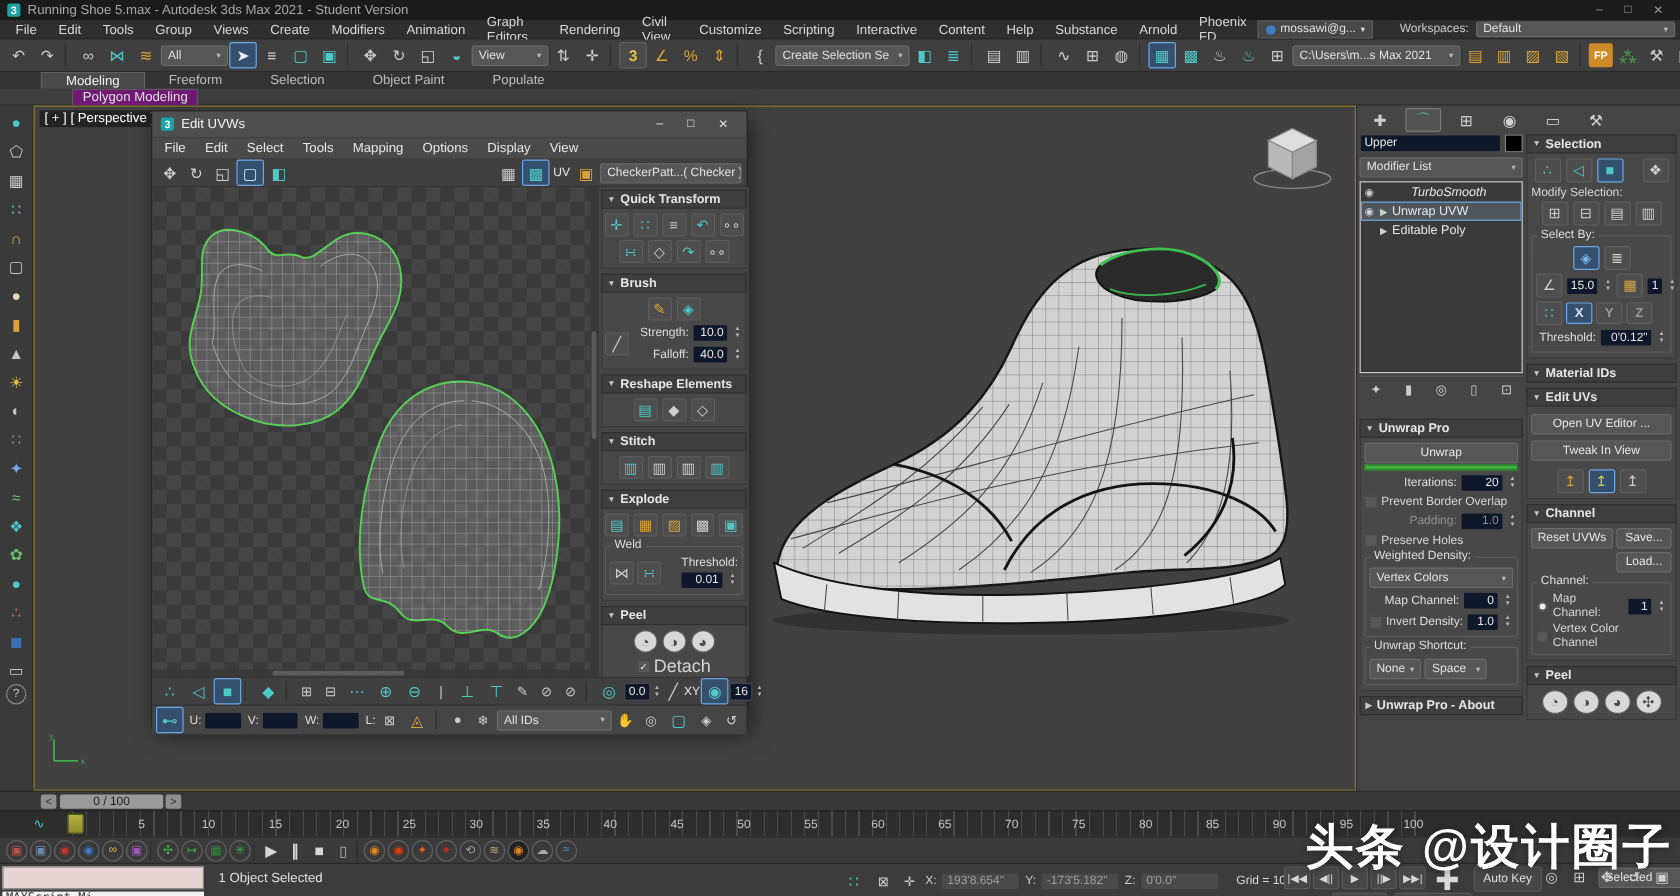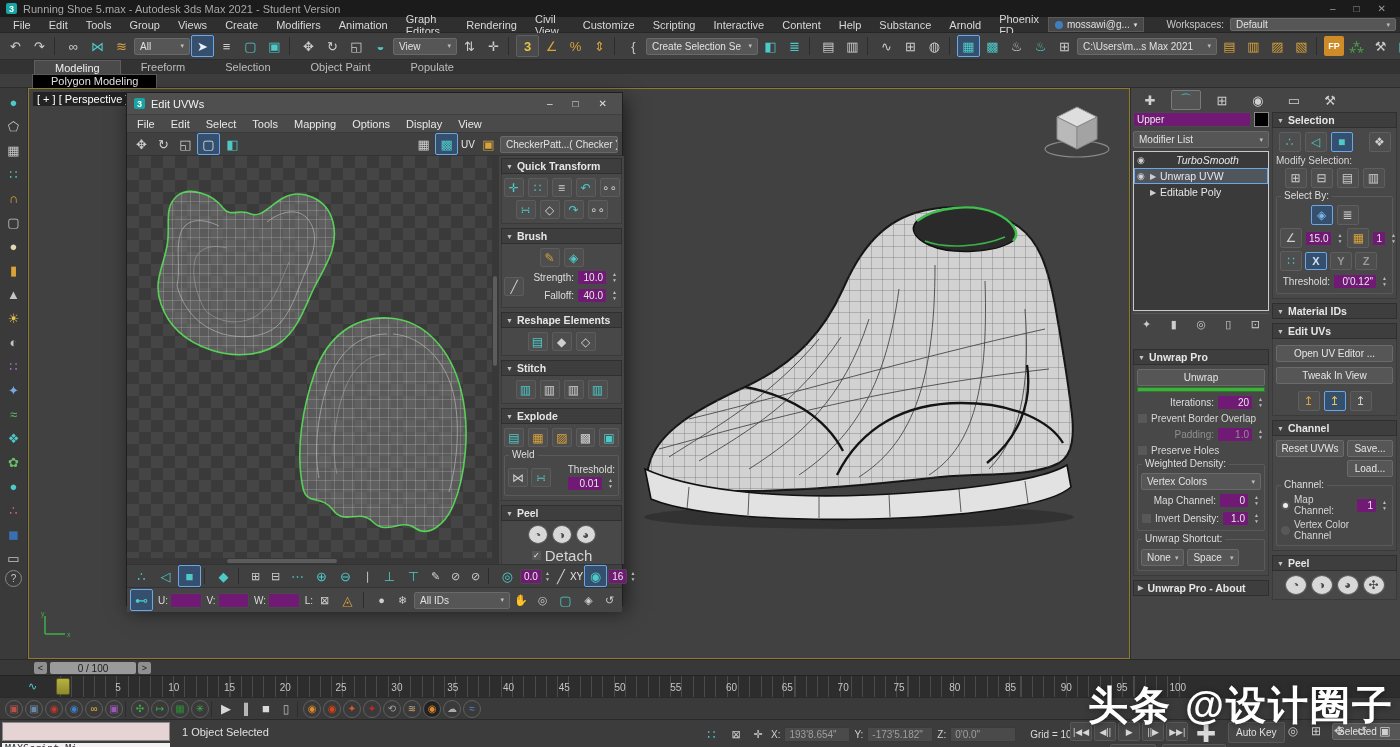--- a/index.html
+++ b/index.html
@@ -37,40 +37,40 @@
   .w56{width:56px}.w64{width:64px}.w112{width:112px}.w140{width:140px}.w96{width:96px}.w118{width:118px}
   .w110{width:110px}
 
   
   .ribbon{left:0;top:60px;width:1400px;height:14px;background:#333;display:flex;align-items:flex-end;
           padding-left:34px;box-sizing:border-box}
   .rtab{padding:0 20px;font-size:11px;color:#bdbdbd;height:14px;display:flex;align-items:center;box-sizing:border-box}
   .rtab.on{background:#4a4a4a;color:#f0f0f0;border:1px solid #5e5e5e;border-bottom:none}
   .ribsub{left:0;top:74px;width:1400px;height:14px;background:#3e3e3e;display:flex;align-items:center;
           box-sizing:border-box;border-bottom:1px solid #2c2c2c}
-  .ribsub .lbl{margin-left:32px;background:#000000;border:1px solid #5a5a5a;border-bottom:none;height:13px;
-          display:flex;align-items:center;padding:0 18px;font-size:11px;color:#e0e0e0}
+  .ribsub .lbl{margin-left:60px;background:#701a75;border:1px solid #5a5a5a;border-bottom:none;height:13px;
+          display:flex;align-items:center;padding:0 8px;font-size:11px;color:#e0e0e0}
 
   
   .rail{left:0;top:88px;width:28px;height:571px;background:#3a3a3a;border-right:1px solid #2d2d2d;
         display:flex;flex-direction:column;align-items:center;box-sizing:border-box;padding-top:2px}
   .rli{width:24px;height:24px;display:flex;align-items:center;justify-content:center;font-size:13px;color:#c5c5c5;flex:none}
   .viewport{left:28px;top:88px;width:1102px;height:571px;background:#414141;border:1px solid #8f7a2a;box-sizing:border-box}
   .vplabel{position:absolute;left:4px;top:3px;font-size:11px;color:#fff;background:rgba(0,0,0,.45);padding:1px 4px}
   .cmdpanel{left:1130px;top:88px;width:270px;height:571px;background:#454545;box-sizing:border-box;
             border-left:1px solid #2d2d2d;overflow:hidden}
 
   
   .cp-tabs{height:24px;display:flex;align-items:center;padding:0 4px;gap:6px}
   .cp-tab{width:30px;height:20px;display:flex;align-items:center;justify-content:center;font-size:13px;color:#cfcfcf;box-sizing:border-box}
   .cp-tab.on{border:1px solid #7a7a7a;background:#535353;border-radius:2px;color:#4ec9c9}
   .cp-cols{display:flex;padding:0 2px;gap:3px}
   .cp-left{width:136px;flex:none}
   .cp-right{width:125px;flex:none}
-  .fld{height:15px;background:#701a75;border:1px solid #494949;border-radius:2px;color:#e8e8e8;font-size:10px;
+  .fld{height:15px;background:#0f172a;border:1px solid #494949;border-radius:2px;color:#e8e8e8;font-size:10px;
        display:flex;align-items:center;padding:0 3px;box-sizing:border-box;justify-content:flex-end;white-space:nowrap}
   .fld.l{justify-content:flex-start}
   .w30{width:30px}.w36{width:36px}.w44{width:44px}
   .spn{display:inline-flex;flex-direction:column;width:9px;height:14px;justify-content:center;gap:1px;flex:none}
   .spn::before{content:"▲";font-size:5px;line-height:5px;color:#bbb;text-align:center}
   .spn::after{content:"▼";font-size:5px;line-height:5px;color:#bbb;text-align:center}
   .swatch{width:13px;height:13px;background:#000;border:1px solid #888;flex:none}
   .stack{margin-top:3px;height:158px;background:#3a3a3a;border:1px solid #c9c9c9;overflow:hidden}
   .stk-row{height:16px;display:flex;align-items:center;gap:3px;padding:0 3px;font-size:10.5px;color:#e6e6e6;box-sizing:border-box}
   .stk-row.selected{outline:1px solid #6aa7e8;outline-offset:-1px;background:#50565c}

